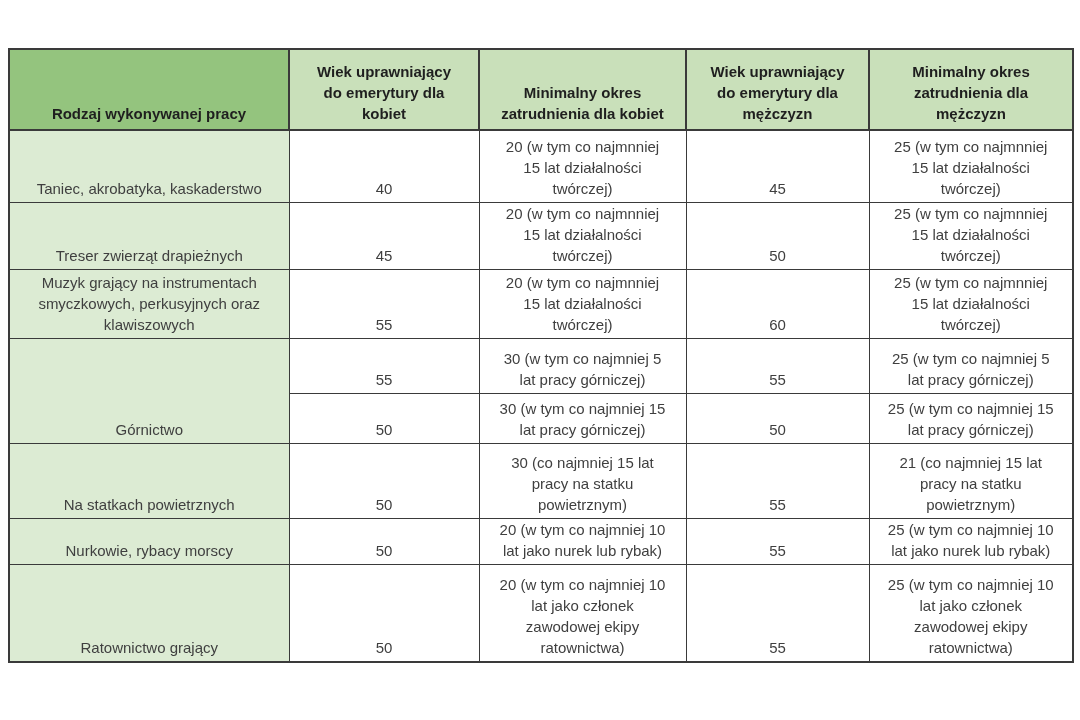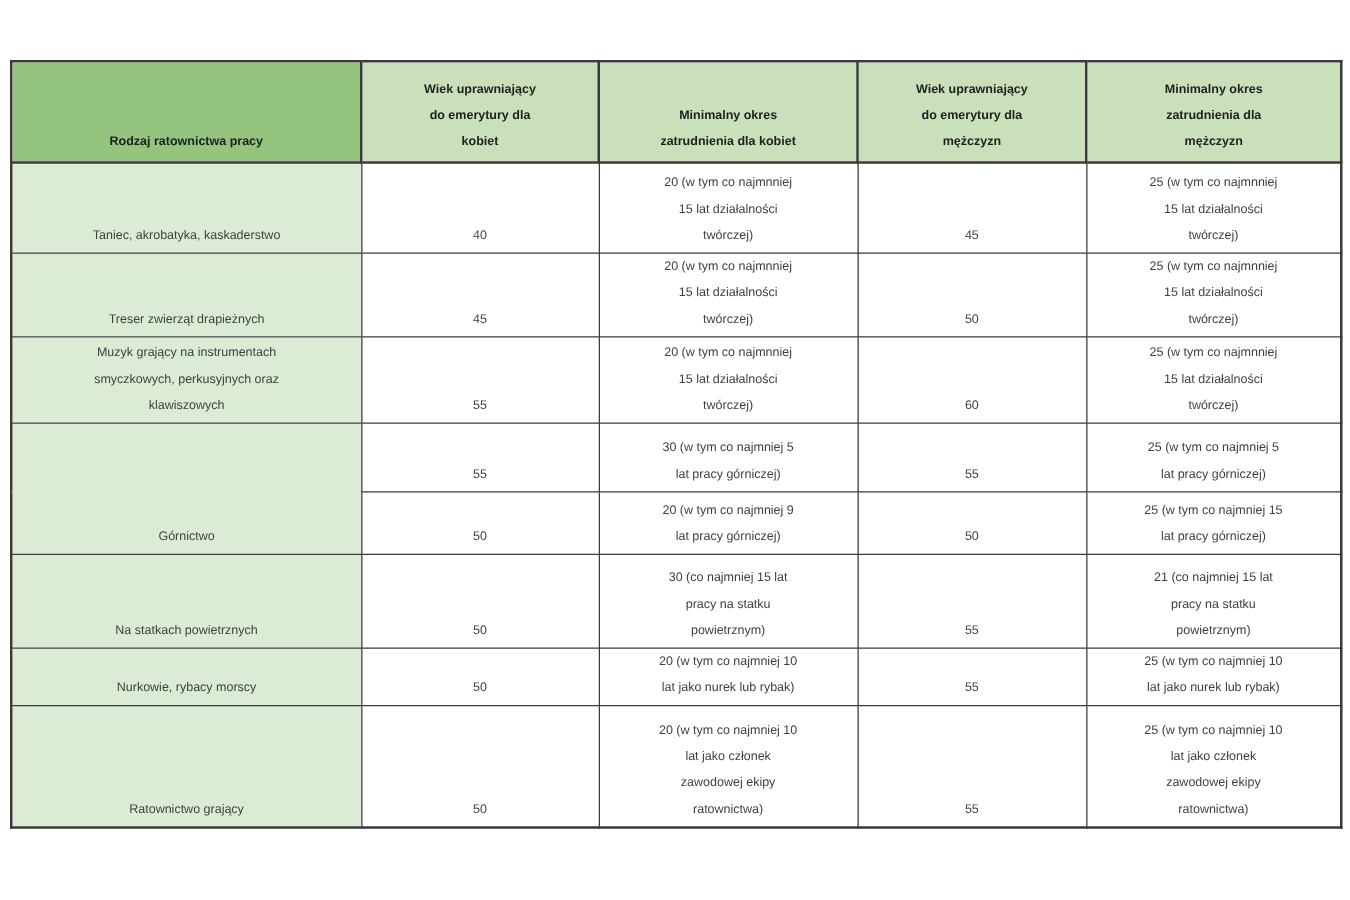--- a/index.html
+++ b/index.html
@@ -26,21 +26,21 @@
     border-collapse: collapse;
     table-layout: fixed;
     width: 1064px;
     border: 2px solid #3a3a3a;
   }
   table.pension th,
   table.pension td {
     border: 1.4px solid #3a3a3a;
     vertical-align: bottom;
     white-space: pre-line;
-    font-size: 10px;
+    font-size: 15px;
     line-height: 21px;
     padding: 0 4px 3px 4px;
     overflow: hidden;
   }
   table.pension th {
     border-width: 2px;
     font-weight: bold;
     color: #1f1f1f;
     text-align: center;
     padding-bottom: 5px;
@@ -64,21 +64,21 @@
     <table class="pension">
       <colgroup>
         <col style="width:280px">
         <col style="width:190px">
         <col style="width:207px">
         <col style="width:183px">
         <col style="width:204px">
       </colgroup>
       <thead>
         <tr style="height:81px">
-          <th class="hdr-dark">Rodzaj ratownictwa pracy</th>
+          <th class="hdr-dark">Rodzaj wykonywanej pracy</th>
           <th class="hdr-light">Wiek uprawniający
 do emerytury dla
 kobiet</th>
           <th class="hdr-light">Minimalny okres
 zatrudnienia dla kobiet</th>
           <th class="hdr-light">Wiek uprawniający
 do emerytury dla
 mężczyzn</th>
           <th class="hdr-light">Minimalny okres
 zatrudnienia dla
@@ -125,21 +125,21 @@
           <td class="job" rowspan="2">Górnictwo</td>
           <td class="num">55</td>
           <td class="txt">30 (w tym co najmniej 5
 lat pracy górniczej)</td>
           <td class="num">55</td>
           <td class="txt">25 (w tym co najmniej 5
 lat pracy górniczej)</td>
         </tr>
         <tr style="height:50px">
           <td class="num">50</td>
-          <td class="txt">20 (w tym co najmniej 9
+          <td class="txt">30 (w tym co najmniej 15
 lat pracy górniczej)</td>
           <td class="num">50</td>
           <td class="txt">25 (w tym co najmniej 15
 lat pracy górniczej)</td>
         </tr>
         <tr style="height:75px">
           <td class="job">Na statkach powietrznych</td>
           <td class="num">50</td>
           <td class="txt">30 (co najmniej 15 lat
 pracy na statku

